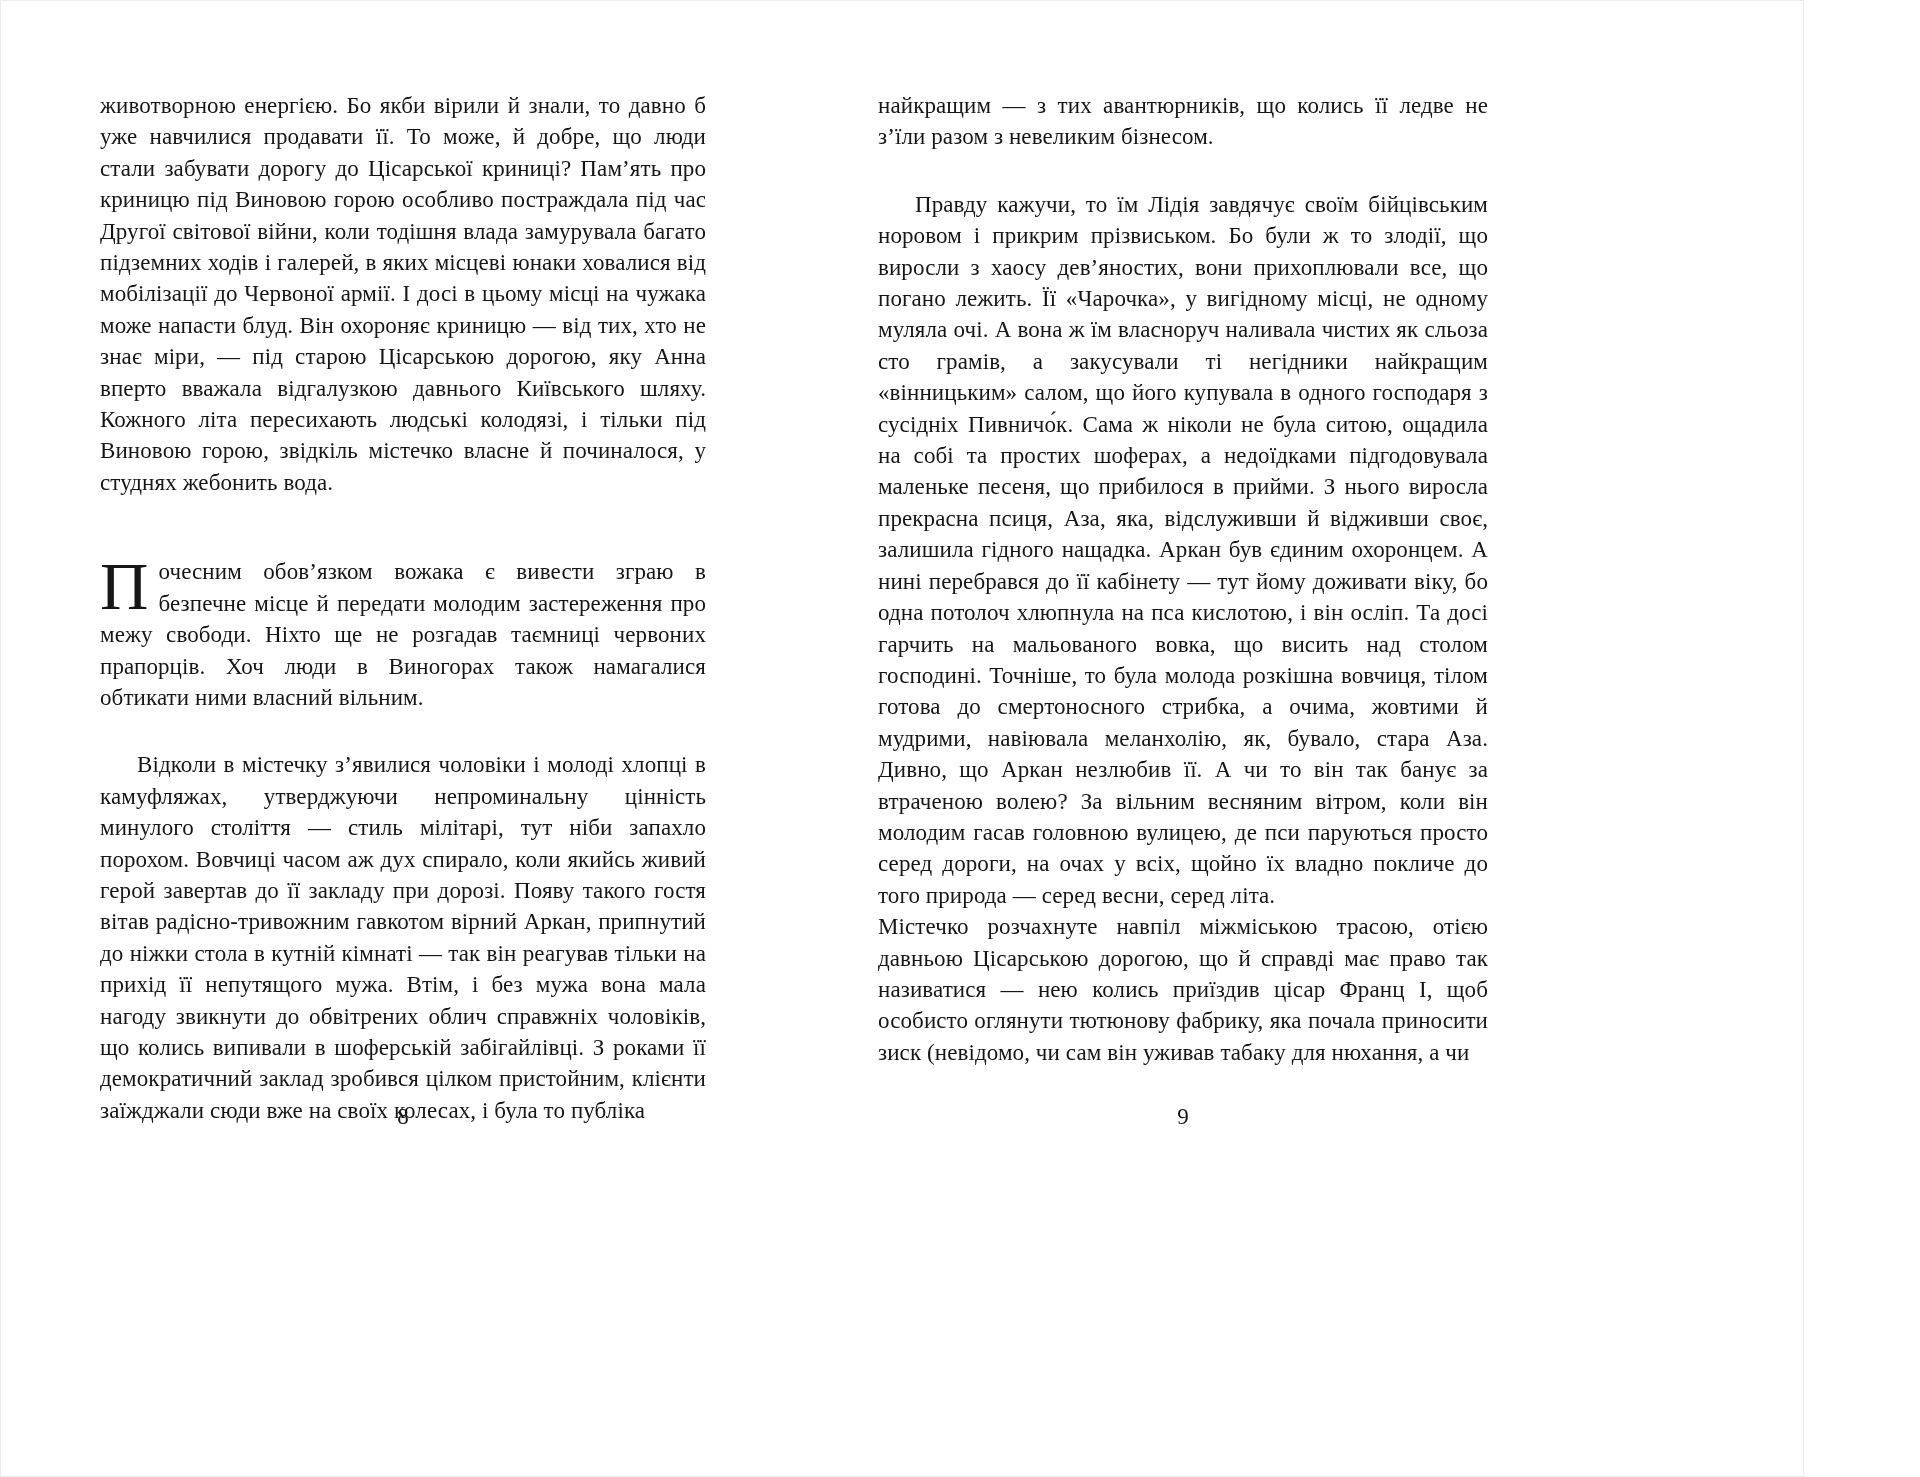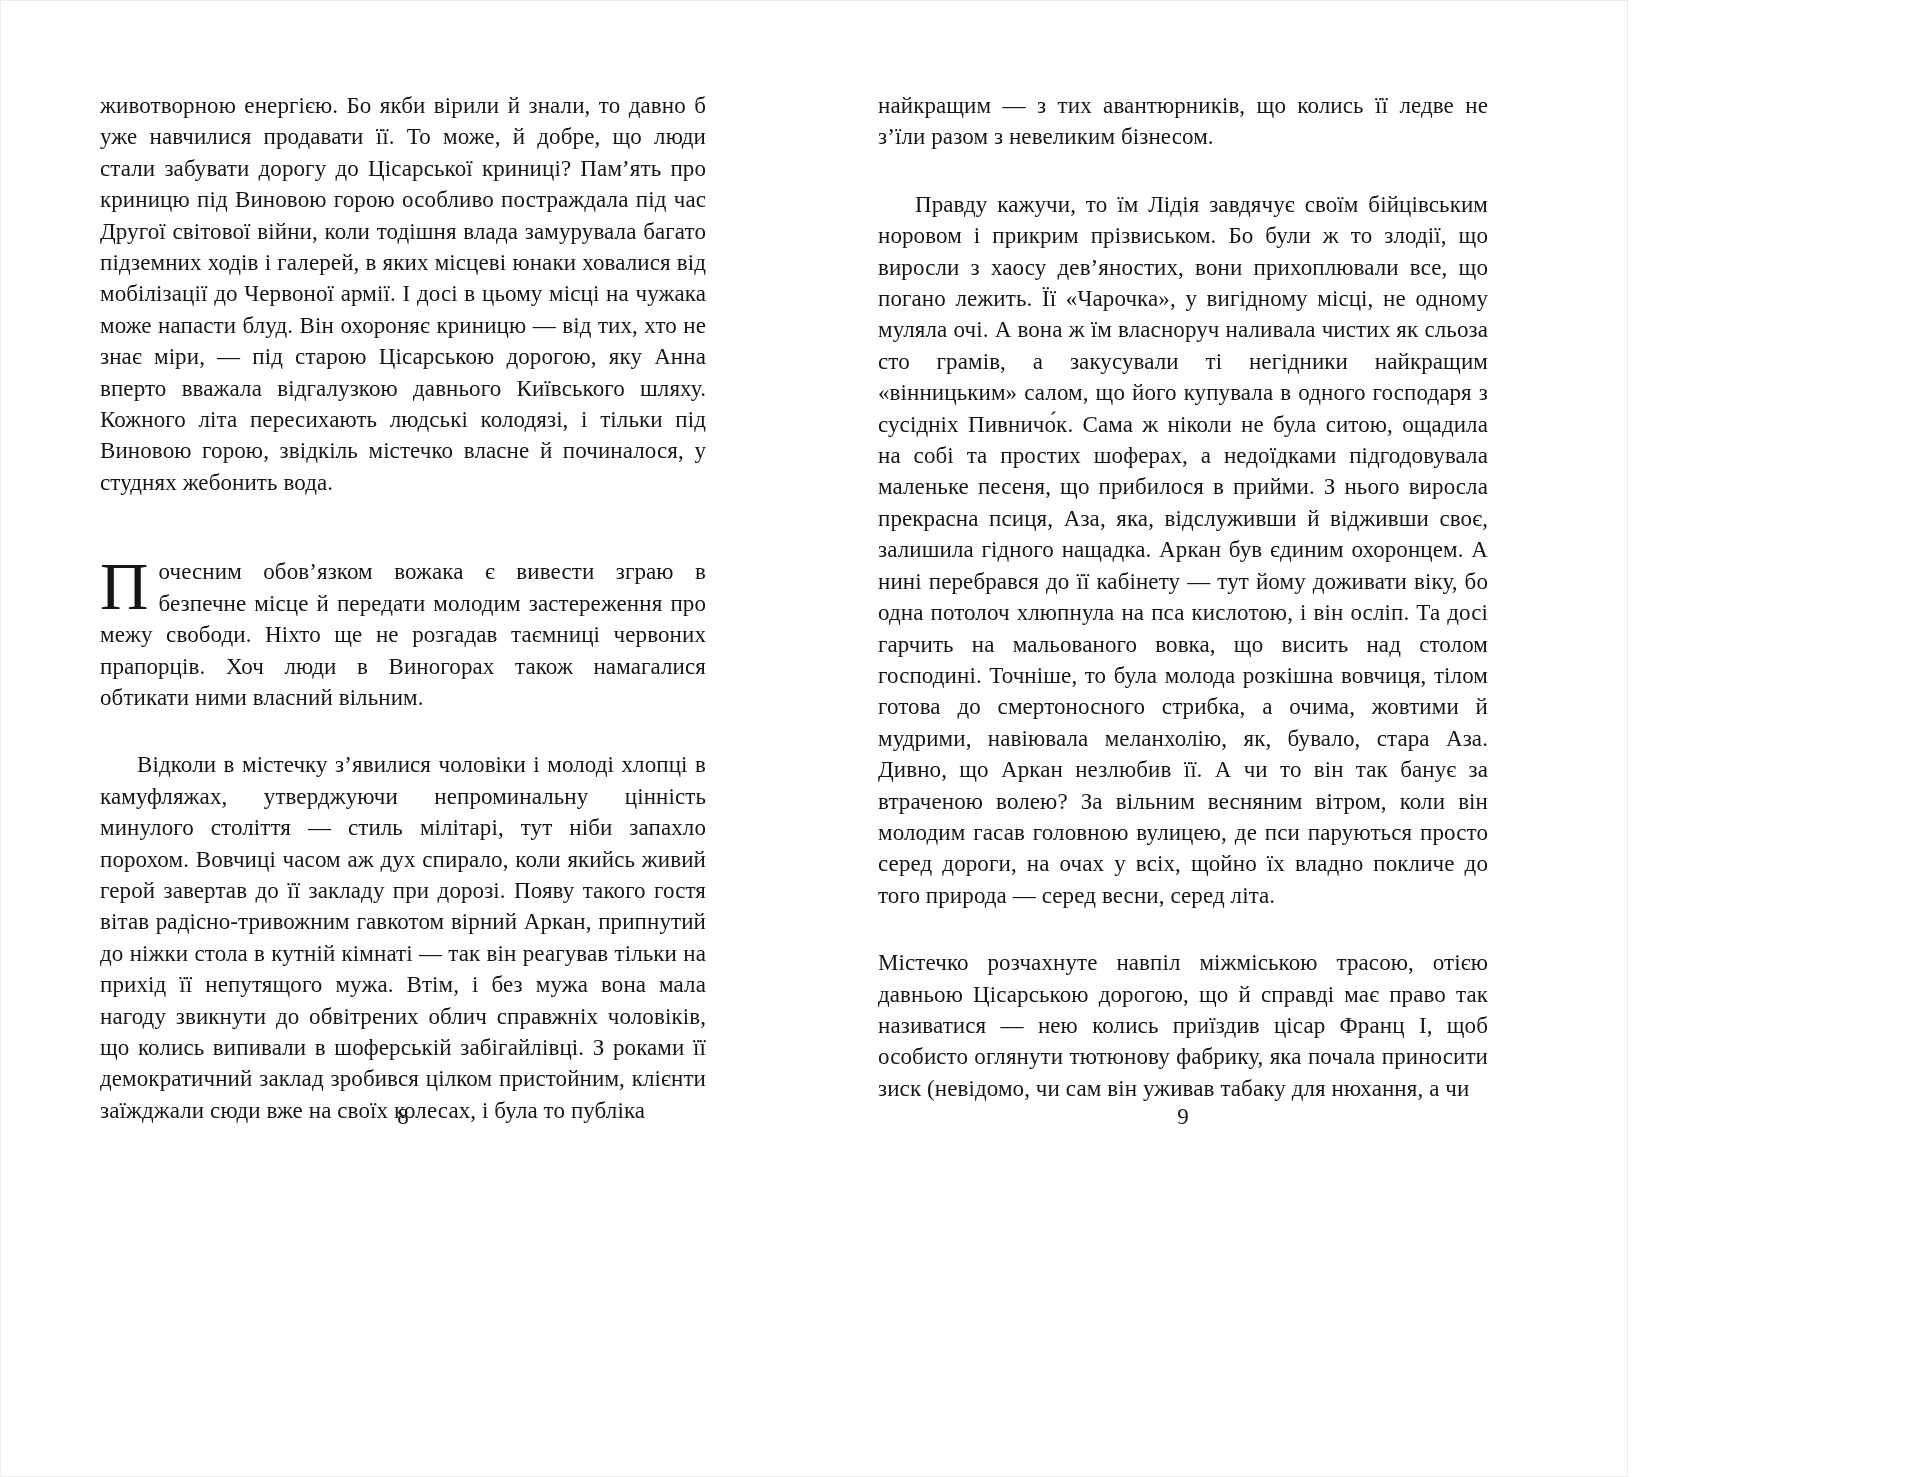--- a/index.html
+++ b/index.html
@@ -2,21 +2,21 @@
 <html lang="uk"><head>
 <meta charset="utf-8">
 <style>
   html, body {
     margin: 0;
     padding: 0;
     background: #ffffff;
   }
   .spread {
     position: relative;
-    width: 1628px;
+    width: 1804px;
     height: 1477px;
     background: #ffffff;
     outline: 1px solid #ececec;
     outline-offset: -1px;
     font-family: "Liberation Serif", "DejaVu Serif", serif;
     color: #161616;
     overflow: hidden;
   }
   .text-column {
     position: absolute;
@@ -29,21 +29,21 @@
   }
   .text-column.left  { left: 100px; }
   .text-column.right { left: 878px; width: 610px; }
 
   p.para {
     margin: 0;
     padding: 0;
   }
   p.para.indent      { text-indent: 37px; margin-top: 36px; }
   p.para.gap-large   { margin-top: 58px; }
-  p.para.gap-medium  { margin-top: 36px; }
+  p.para.gap-medium  { }
 
   .dropcap {
     float: left;
     font-size: 67px;
     line-height: 54px;
     height: 54px;
     margin: 3px 10px 0 0;
     color: #161616;
   }
 

